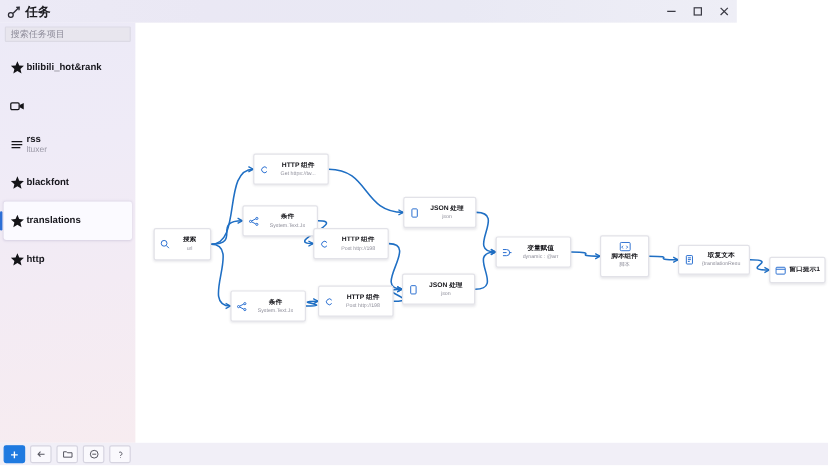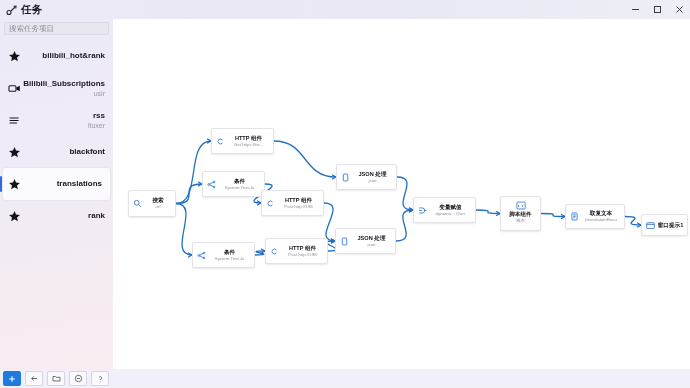--- a/index.html
+++ b/index.html
@@ -20,21 +20,21 @@
     width: 690px;
     height: 388px;
     overflow: hidden;
     background: #ffffff;
   }
 
   
   .titlebar {
     position: absolute;
     left: 0; top: 0;
-    width: 690px; height: 19px;
+    width: 614px; height: 19px;
     background: linear-gradient(90deg, #eceaf6 0%, #eae8f4 28%, #e9e9f4 62%, #eeeef6 100%);
     display: flex;
     align-items: center;
     box-sizing: border-box;
     padding-left: 5px;
   }
   .tb-icon {
     width: 13px; height: 13px;
     flex: 0 0 auto;
     display: flex; align-items: center; justify-content: center;
@@ -112,39 +112,38 @@
     align-items: center;
     box-sizing: border-box;
     padding: 0 4px 0 6px;
   }
   .side-item.selected {
     background: #fbfaff;
     box-shadow: 0 0 2px rgba(120,110,160,0.22);
     border-radius: 2px;
     margin: 0 3px;
     padding-left: 3px;
-    gap: 20px;
   }
   .side-item.selected::before {
     content: "";
     position: absolute;
     left: -3px; top: 8px;
     width: 2px; height: 16px;
     background: #2c6fd6;
     border-radius: 1px;
   }
   .si-icon {
     width: 16px; height: 16px;
     flex: 0 0 16px;
     display: flex; align-items: center; justify-content: center;
     color: #141418;
   }
   .si-text {
     flex: 1 1 auto;
-    text-align: right;
+    text-align: left;
     padding-right: 4px;
     overflow: hidden;
   }
   .si-label {
     font-size: 8px;
     font-weight: bold;
     color: #16161c;
     white-space: nowrap;
     overflow: hidden;
     text-overflow: ellipsis;
@@ -314,24 +313,20 @@
         </div>
       </div>
 
       <div class="side-item">
         <span class="si-icon">
           <svg width="13" height="13" viewBox="0 0 16 16">
             <rect x="1.2" y="4.5" width="8.6" height="7" rx="1.3" fill="none" stroke="currentColor" stroke-width="1.3"></rect>
             <path d="M10.3 6.8 L14.5 4.6 V11.4 L10.3 9.2 Z" fill="currentColor"></path>
           </svg>
         </span>
-        <div class="si-text">
-          <div class="si-label">Bilibili_Subscriptions</div>
-          <div class="si-sub">usir</div>
-        </div>
       </div>
 
       <div class="side-item">
         <span class="si-icon">
           <svg width="13" height="13" viewBox="0 0 16 16" stroke="currentColor" stroke-width="1.3" fill="none">
             <path d="M2 5 H13 M2 8 H13 M2 11 H11"></path>
           </svg>
         </span>
         <div class="si-text">
           <div class="si-label">rss</div>
@@ -363,21 +358,21 @@
         </div>
       </div>
 
       <div class="side-item">
         <span class="si-icon">
           <svg width="13" height="13" viewBox="0 0 16 16">
               <path d="M8 1.2 L9.9 5.6 L14.7 6 L11.1 9.2 L12.2 13.9 L8 11.4 L3.8 13.9 L4.9 9.2 L1.3 6 L6.1 5.6 Z" fill="currentColor"></path>
             </svg>
         </span>
         <div class="si-text">
-          <div class="si-label">rank</div>
+          <div class="si-label">http</div>
           <div class="si-sub"></div>
         </div>
       </div>
 
 
     </div>
   </div>
 
   <div class="canvas">
     <svg class="edges" id="edge-layer">

